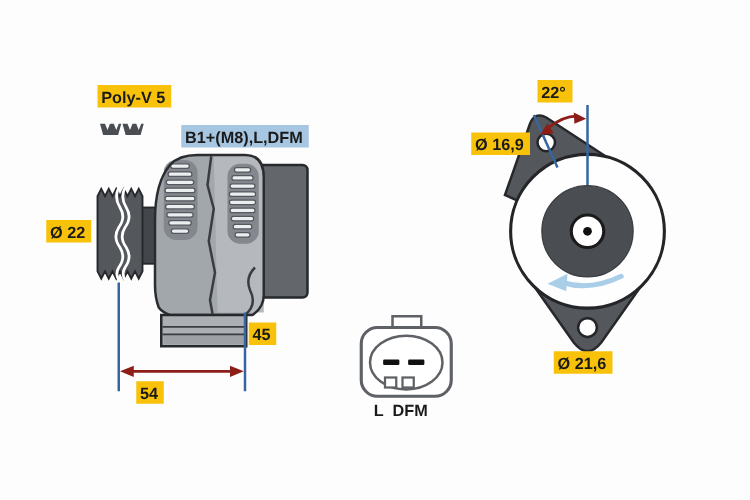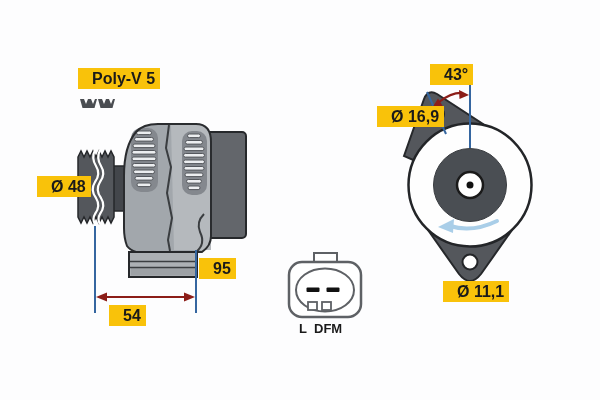--- a/index.html
+++ b/index.html
@@ -16,21 +16,21 @@
     --ink:#1A1A1A;
   }
   html,body{margin:0;padding:0;background:#fff;}
   #canvas{
     position:relative;width:600px;height:400px;background:#FDFDFE;
     font-family:"Liberation Sans","DejaVu Sans",sans-serif;overflow:hidden;
   }
   #drawing{position:absolute;left:0;top:0;}
   .chip{
     position:absolute;background:var(--label-yellow);color:var(--ink);
-    font-weight:bold;font-size:16px;line-height:1;padding:3px 5px 2px 14px;
+    font-weight:bold;font-size:13px;line-height:1;padding:3px 5px 2px 3px;
     white-space:nowrap;
   }
   .chip.blue{background:var(--label-blue);}
   .plain{
     position:absolute;color:var(--ink);font-weight:bold;font-size:13px;
     line-height:1;white-space:nowrap;
   }
 </style>
 </head>
 <body>
@@ -139,30 +139,31 @@
 
     <g>
       <path d="M439 102 Q452 92 463 93" fill="none" stroke="#8C1D18" stroke-width="2.2"></path>
       <polygon points="432,108 443,106.5 438,98.5" fill="#8C1D18"></polygon>
       <polygon points="469,95 459,90 459.5,99" fill="#8C1D18"></polygon>
     </g>
   </svg>
 
   <div class="chip" style="left:78px;top:68px">Poly-V 5</div>
 
+  <div class="chip blue" style="left:145px;top:100px">B1+(M8),L,DFM</div>
 
-  <div class="chip" style="left:37px;top:176px">Ø 48</div>
+  <div class="chip" style="left:37px;top:176px">Ø 22</div>
 
-  <div class="chip" style="left:199px;top:258px">95</div>
+  <div class="chip" style="left:199px;top:258px">45</div>
 
   <div class="chip" style="left:109px;top:305px">54</div>
 
-  <div class="chip" style="left:430px;top:64px">43°</div>
+  <div class="chip" style="left:430px;top:64px">22°</div>
 
   <div class="chip" style="left:377px;top:106px">Ø 16,9</div>
 
-  <div class="chip" style="left:443px;top:281px">Ø 11,1</div>
+  <div class="chip" style="left:443px;top:281px">Ø 21,6</div>
 
   <div class="plain" style="left:299px;top:322px">L</div>
 
   <div class="plain" style="left:314px;top:322px">DFM</div>
 
 </div>
 
 </body></html>

